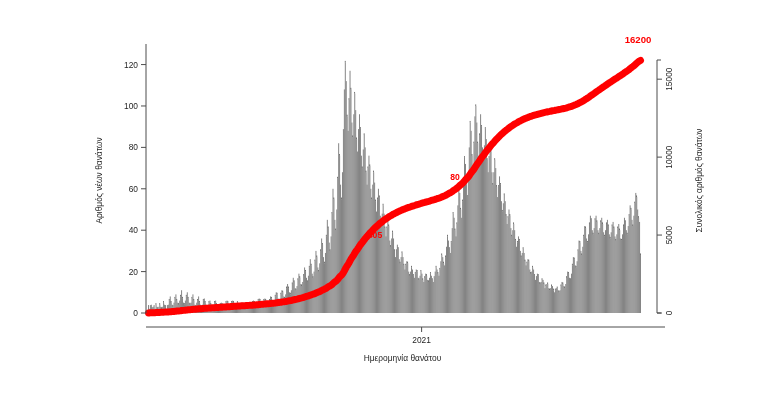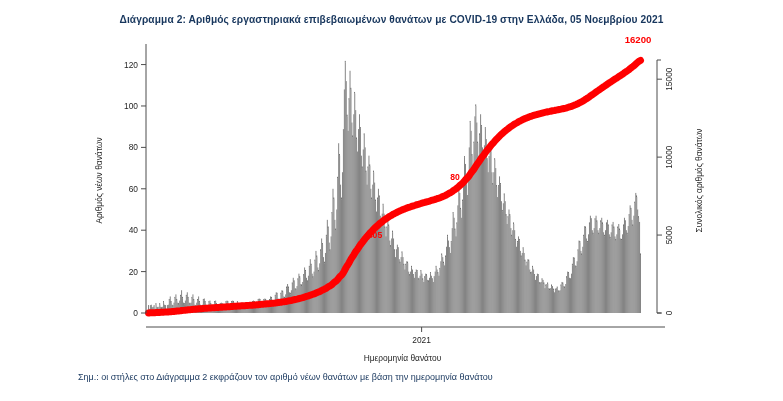--- a/index.html
+++ b/index.html
@@ -27,21 +27,20 @@
   .footnote{
     position:absolute;left:78px;top:372px;width:660px;
     font-size:9px;color:#17365d;
   }
 </style>
 </head>
 <body>
 
 <div class="page">
 
-  <div class="chart-title">Διάγραμμα 2: Αριθμός εργαστηριακά επιβεβαιωμένων θανάτων με COVID-19 στην Ελλάδα, 05 Νοεμβρίου 2021</div>
 
   <div class="plot-wrap">
     <svg class="plot" width="783" height="401" viewBox="0 0 783 401">
       <g id="bars-group">
           <rect x="148.00" y="306.79" width="0.95" height="6.21" class="bar"></rect>
           <rect x="148.00" y="305.19" width="0.76" height="1.6" class="bar-cap"></rect>
           <rect x="148.95" y="308.86" width="0.95" height="4.14" class="bar"></rect>
           <rect x="149.89" y="306.79" width="0.95" height="6.21" class="bar"></rect>
           <rect x="149.89" y="305.19" width="0.76" height="1.6" class="bar-cap"></rect>
           <rect x="150.84" y="304.72" width="0.95" height="8.28" class="bar"></rect>
@@ -856,15 +855,14 @@
           <text x="0" y="0" class="axis-title" text-anchor="middle" transform="translate(702,180.5) rotate(-90)">Συνολικός αριθμός θανάτων</text>
         </g>
       <g id="ann-group">
           <text x="375" y="238" text-anchor="middle" class="ann-text">405</text>
           <text x="455" y="180" text-anchor="middle" class="ann-text">80</text>
           <text x="638" y="43" text-anchor="middle" class="ann-text-big">16200</text>
         </g>
     </svg>
   </div>
 
-  <div class="footnote">Σημ.: οι στήλες στο Διάγραμμα 2 εκφράζουν τον αριθμό νέων θανάτων με βάση την ημερομηνία θανάτου</div>
 
 </div>
 
 </body></html>

